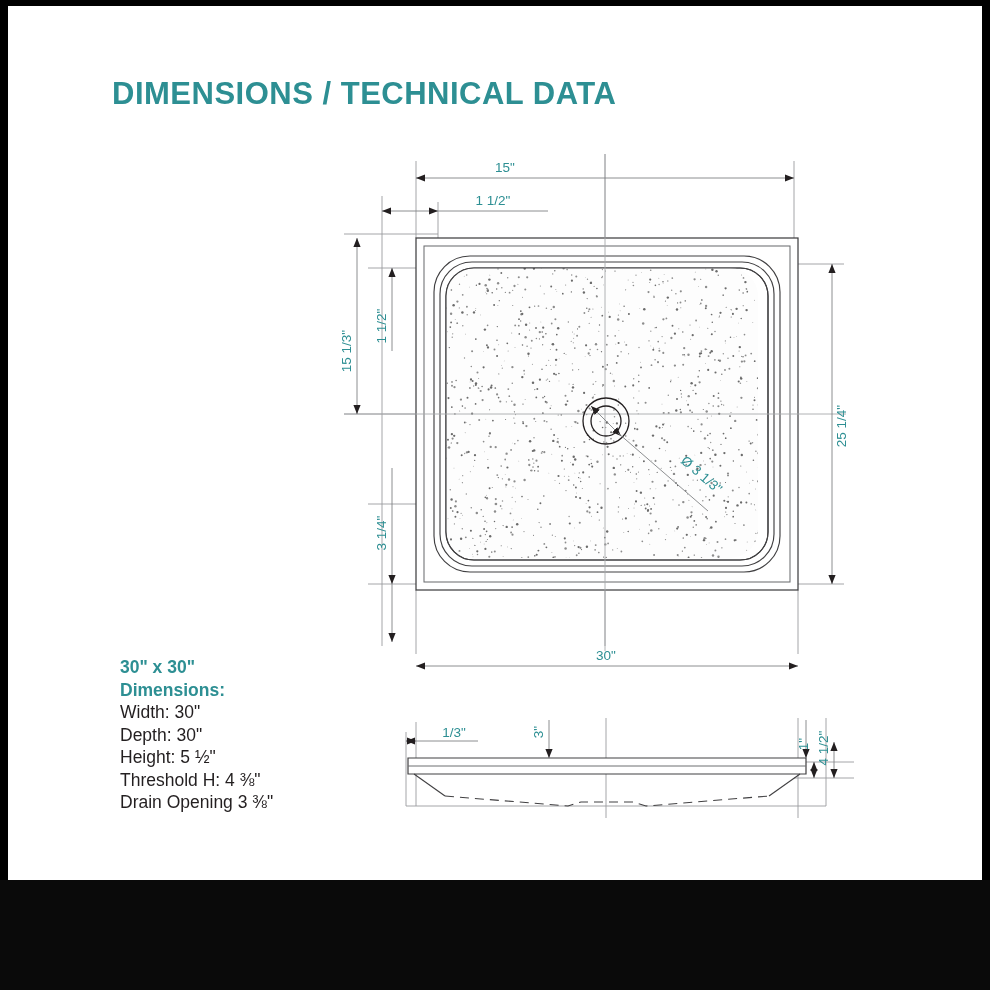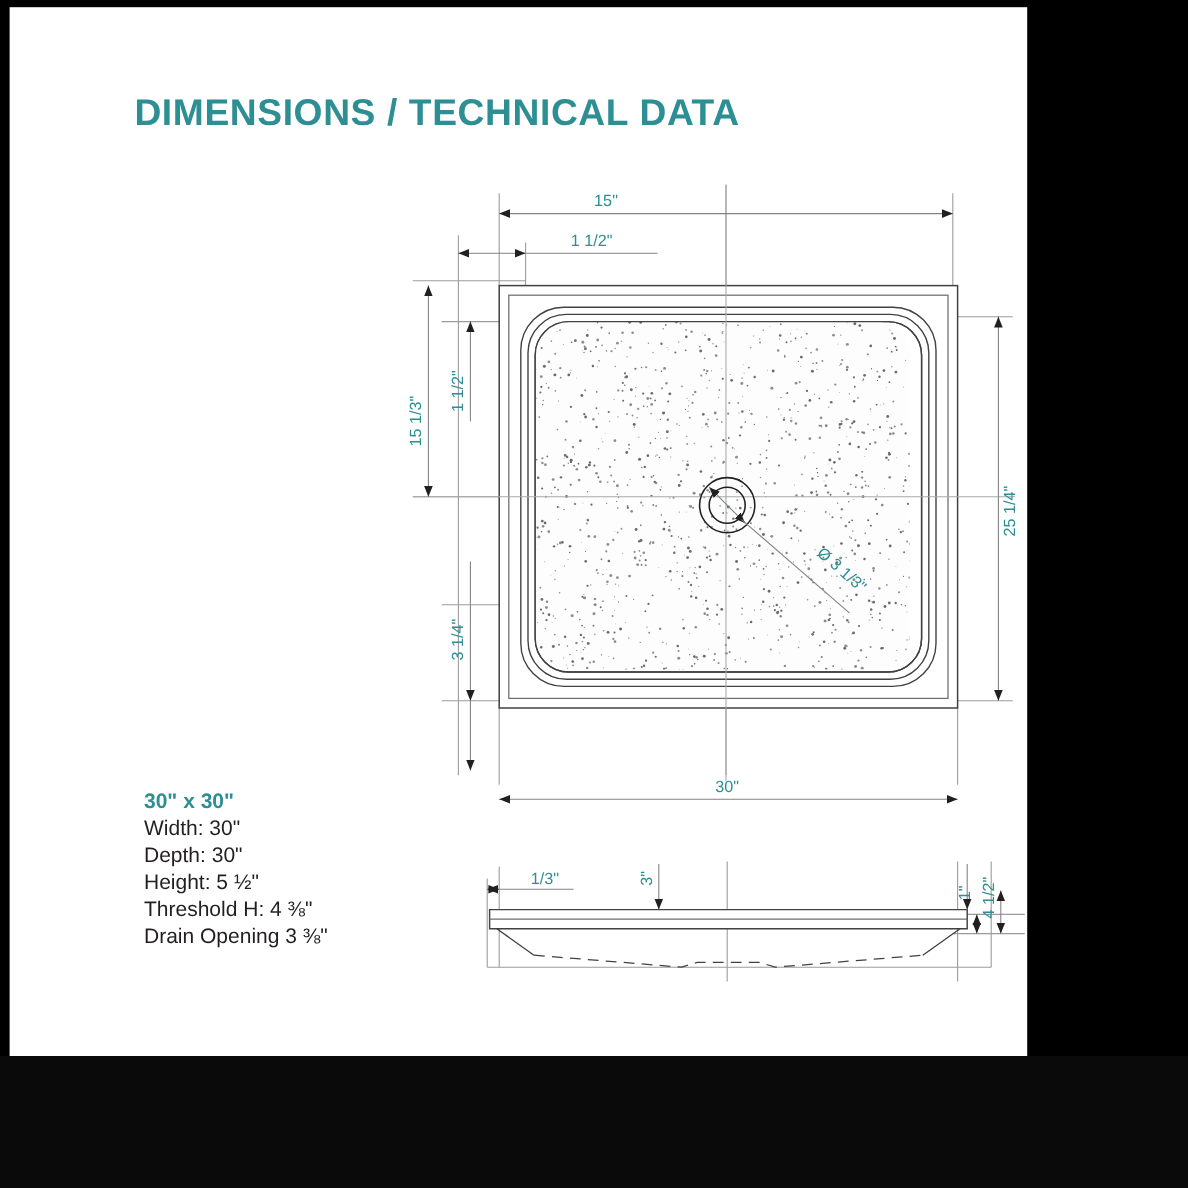--- a/index.html
+++ b/index.html
@@ -11,21 +11,21 @@
   }
   #page{
     position:relative;
     width:990px;height:990px;
     background:#000;
   }
   
   #sheet{
     position:absolute;
     left:8px; top:6px;
-    width:848px; height:874px;
+    width:974px; height:874px;
     background:#fff;
   }
   #title{
     position:absolute;
     left:104px; top:70px;
     font-size:31px;
     font-weight:bold;
     letter-spacing:0.5px;
     color:#2d8f93;
     white-space:nowrap;
@@ -1333,20 +1333,21 @@
       <line x1="826" y1="736" x2="826" y2="772" stroke="#808285" stroke-width="0.9" marker-start="url(#ahr)" marker-end="url(#ah)"></line>
 
       <text class="dimtext" x="446" y="731" text-anchor="middle">1/3"</text>
       <text class="dimtext" x="535" y="726" text-anchor="middle" transform="rotate(-90 535 726)">3"</text>
       <text class="dimtext" x="800" y="738" text-anchor="middle" transform="rotate(-90 800 738)">1"</text>
       <text class="dimtext" x="820" y="742" text-anchor="middle" transform="rotate(-90 820 742)">4 1/2"</text>
     </svg>
 
     <div id="specs">
       <div class="accent">30" x 30"</div>
+      <div class="accent">Dimensions:</div>
       <div>Width: 30"</div>
       <div>Depth: 30"</div>
       <div>Height: 5 ½"</div>
       <div>Threshold H: 4 ⅜"</div>
       <div>Drain Opening 3 ⅜"</div>
     </div>
 
   </div>
 
   <div id="footer">

